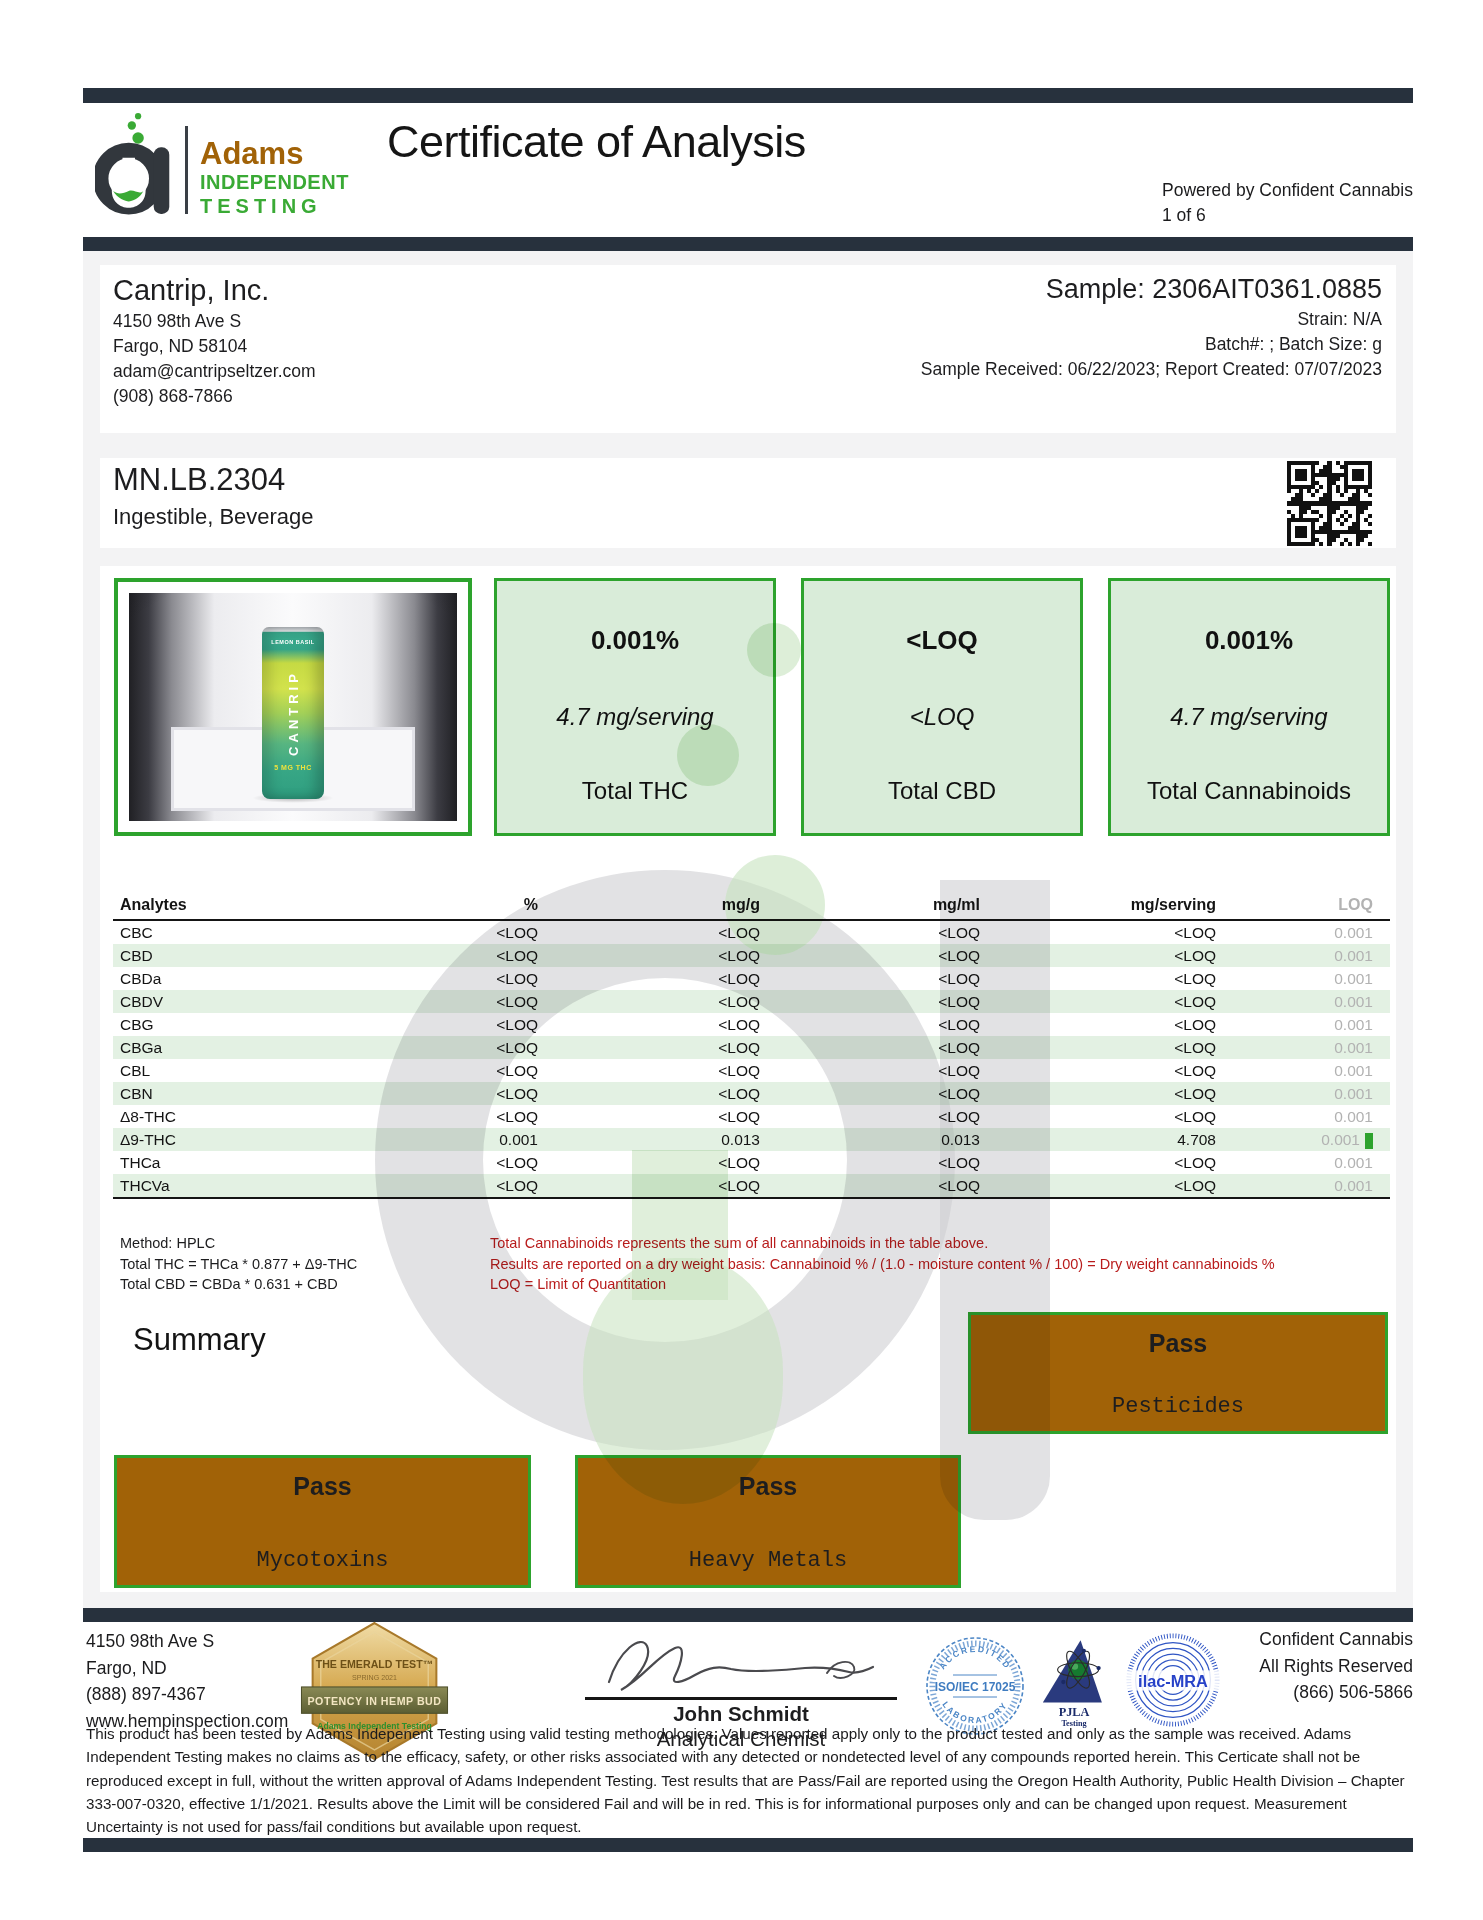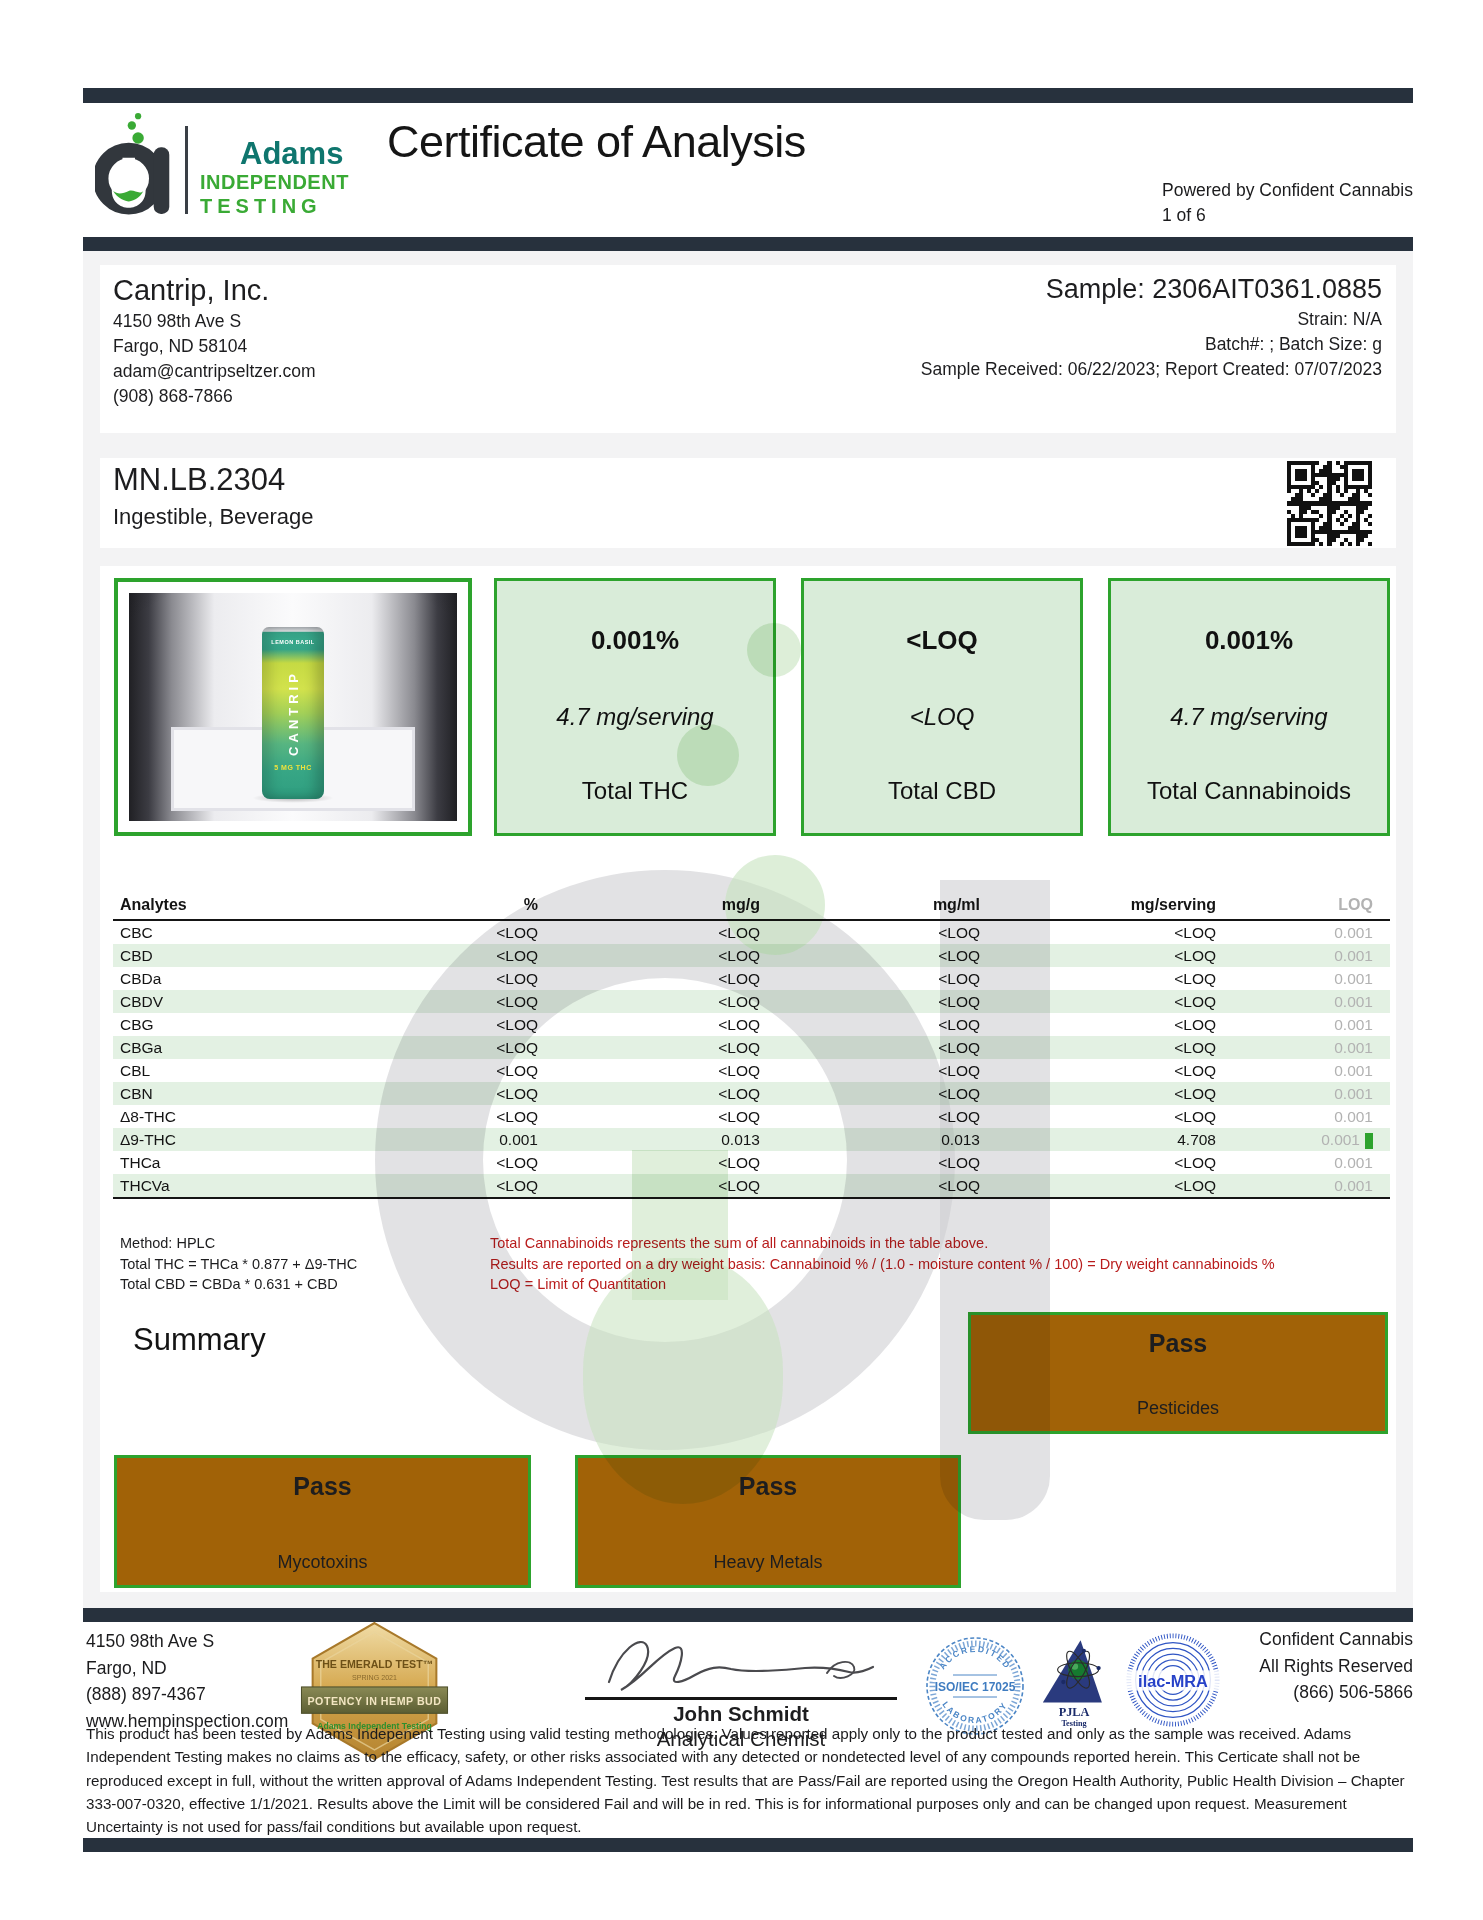--- a/index.html
+++ b/index.html
@@ -15,21 +15,21 @@
   .content-bg{position:absolute;left:83px;top:251px;width:1330px;height:1357px;background:#f3f3f4;}
   .card{position:absolute;background:#ffffff;}
   #card-client{left:100px;top:265px;width:1296px;height:168px;}
   #card-product{left:100px;top:458px;width:1296px;height:90px;}
   #card-main{left:100px;top:566px;width:1296px;height:1026px;}
 
   
   .logo{position:absolute;left:95px;top:112px;display:flex;align-items:flex-start;}
   .logo-divider{width:3px;height:88px;background:#3a3f46;margin:14px 12px 0 8px;}
   .logo-text{padding-top:26px;}
-  .logo-name{font-size:31px;font-weight:bold;color:#0f766e;line-height:32px;margin-left:40px;}
+  .logo-name{font-size:31px;font-weight:bold;color:#a16207;line-height:32px;}
   .logo-l1{font-size:20px;font-weight:bold;color:#3aaa35;letter-spacing:0.5px;line-height:25px;}
   .logo-l2{font-size:20px;font-weight:bold;color:#3aaa35;letter-spacing:5px;line-height:23px;}
   .coa-title{position:absolute;left:387px;top:116px;font-size:45px;font-weight:400;color:#151515;letter-spacing:-0.5px;}
   .header-right{position:absolute;right:70px;top:178px;text-align:left;font-size:17.5px;line-height:25px;color:#1b1b1d;}
 
   
   .client-block{position:absolute;left:13px;top:6px;}
   .client-name{font-size:29px;line-height:38px;}
   .client-line{font-size:17.5px;line-height:25px;}
   .sample-block{position:absolute;right:14px;top:6px;text-align:right;}
@@ -89,21 +89,21 @@
 
   
   .summary-title{position:absolute;left:127px;top:1322px;font-size:31px;color:#141414;margin-left:6px;}
   .panel{position:absolute;background:#a16207;border:3.5px solid #2da32d;box-sizing:border-box;
     display:flex;flex-direction:column;align-items:center;justify-content:space-between;
     padding:14px 8px 12px;text-align:center;}
   #panel-pesticides{left:968px;top:1312px;width:420px;height:122px;}
   #panel-mycotoxins{left:114px;top:1455px;width:417px;height:133px;}
   #panel-heavymetals{left:575px;top:1455px;width:386px;height:133px;}
   .panel-result{font-size:25px;font-weight:bold;}
-  .panel-label{font-size:18px;}
+  .panel-label{font-size:22px;font-family:Liberation Mono, monospace;}
 
   
   .footer-left{position:absolute;left:86px;top:1628px;font-size:17.5px;line-height:26.5px;color:#1b1b1d;}
   #emerald-badge{position:absolute;left:292px;top:1620px;}
   #signature{position:absolute;left:588px;top:1626px;}
   .sig-line{position:absolute;left:585px;top:1697px;width:312px;height:2.5px;background:#151515;}
   .sig-name{position:absolute;left:585px;top:1702px;width:312px;text-align:center;font-size:20.5px;font-weight:bold;}
   .sig-title{position:absolute;left:585px;top:1727px;width:312px;text-align:center;font-size:20.5px;}
   #iso-stamp{position:absolute;left:925px;top:1636px;}
   #pjla-logo{position:absolute;left:1033px;top:1626px;}

